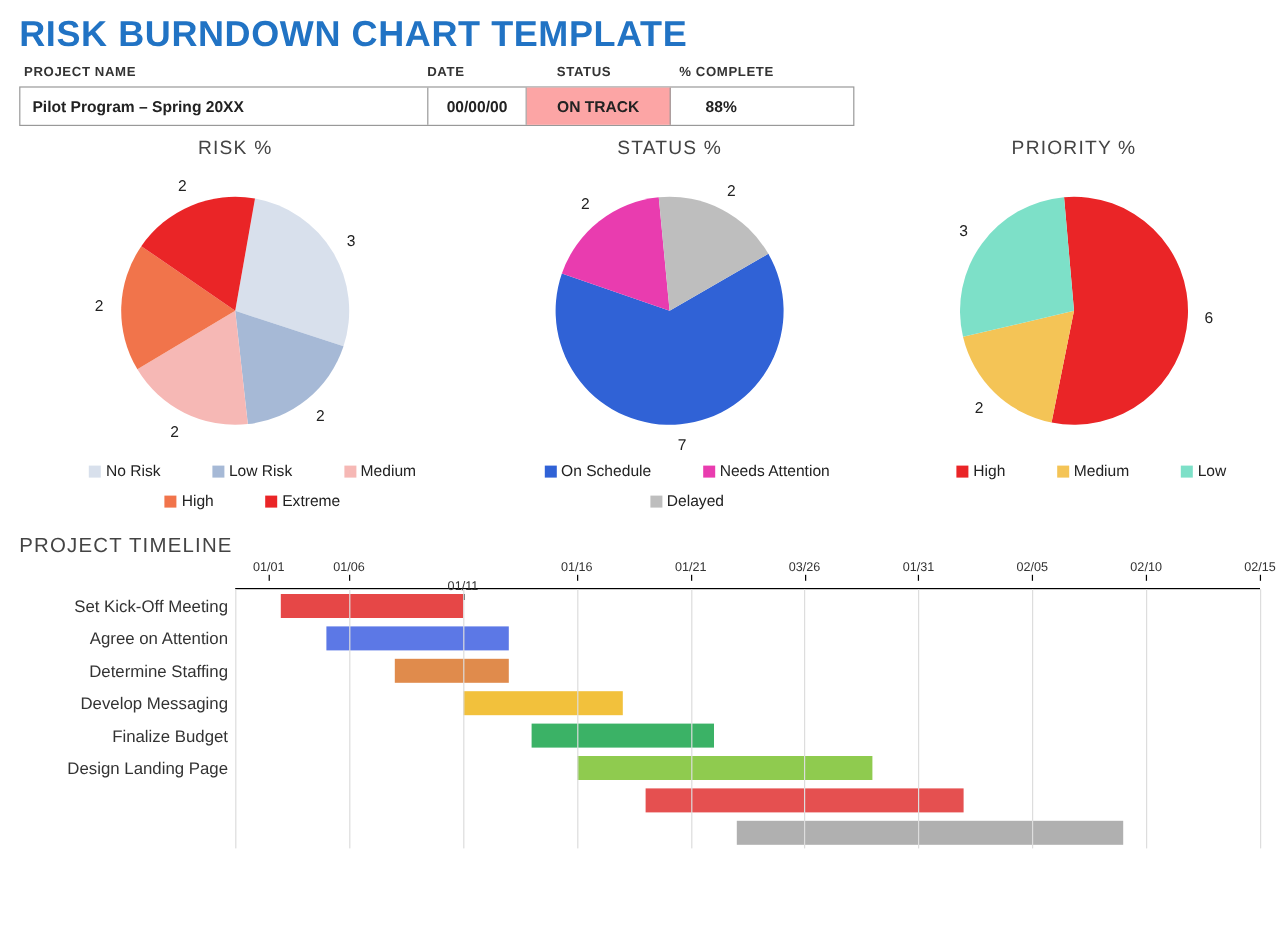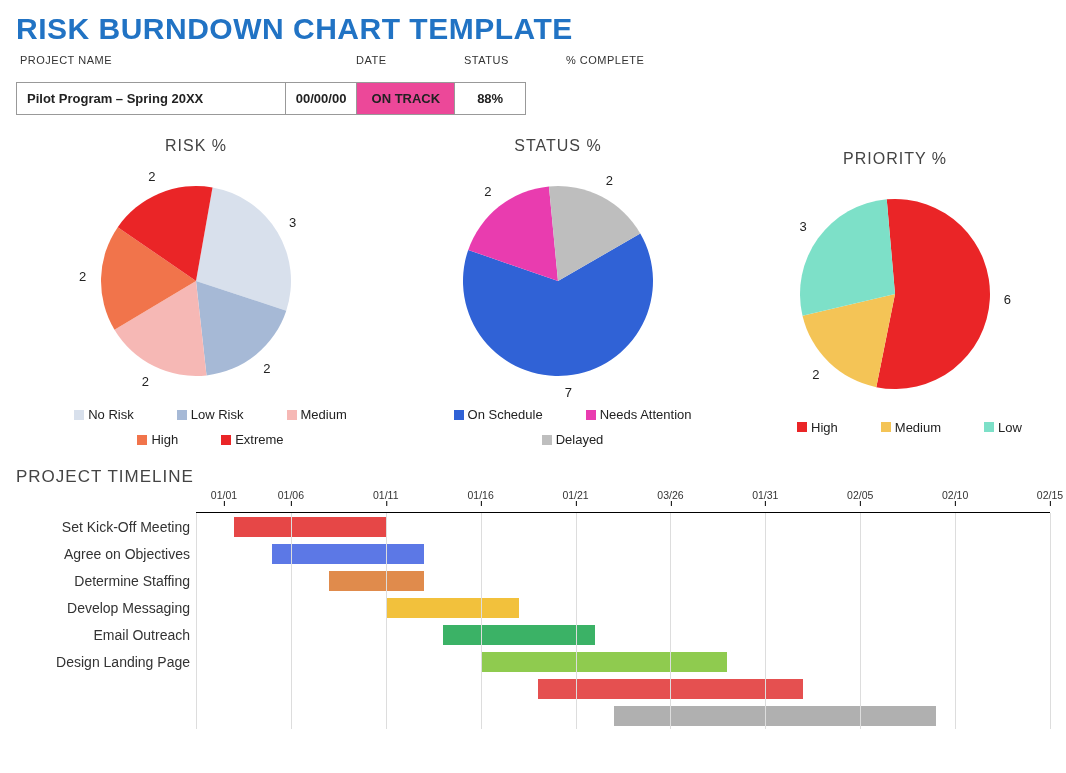--- a/index.html
+++ b/index.html
@@ -1,32 +1,32 @@
 <!DOCTYPE html>
 <html><head>
 <meta charset="utf-8">
 <style>
   * { box-sizing: border-box; }
   html, body { margin: 0; padding: 0; font-family: "Century Gothic", "Avant Garde", sans-serif; color: #222; }
   body { width: 1066px; height: 773px; overflow: hidden; padding: 12px 16px; background: #fff; }
   .title { font-size: 30px; font-weight: 700; letter-spacing: 0.5px; color: #2173C4; margin-bottom: 8px; }
-  .meta-headers { display: flex; font-size: 11px; letter-spacing: 0.5px; color: #333; margin-bottom: 16px; }
+  .meta-headers { display: flex; font-size: 11px; letter-spacing: 0.5px; color: #333; margin-bottom: 6px; font-weight: bold; }
   .meta-headers .h-name { width: 340px; padding-left: 4px; }
   .meta-headers .h-date { width: 84px; }
   .meta-headers .h-status { width: 126px; padding-left: 24px; }
   .meta-headers .h-complete { width: 100px; }
-  .meta-row { display: flex; border: 1px solid #999; width: 510px; }
+  .meta-row { display: flex; border: 1px solid #999; width: 696px; }
   .meta-row > div { padding: 8px 10px; border-right: 1px solid #999; display: flex; align-items: center; justify-content: center; font-size: 13px; font-weight: 600; }
   .meta-row > div:last-child { border-right: none; }
   .meta-row .c-name { width: 340px; justify-content: flex-start; font-weight: 700; }
   .meta-row .c-date { width: 82px; }
-  .meta-row .c-status { width: 120px; background: #ec4899; font-weight: 700; }
+  .meta-row .c-status { width: 120px; background: #fca5a5; font-weight: 700; }
   .meta-row .c-complete { width: 84px; font-weight: 700; }
 
-  .charts-row { display: flex; justify-content: space-between; margin-top: 22px; align-items: center; }
+  .charts-row { display: flex; justify-content: space-between; margin-top: 10px; }
   .pie-card { display: flex; flex-direction: column; align-items: center; }
   .pie-title   { font-size: 16px; letter-spacing: 1px; color: #444; margin-bottom: 6px; font-weight: 400; }
   .pie-wrap { position: relative; width: 310px; height: 240px; }
   .pie-wrap svg { position: absolute; left: 50%; top: 50%; transform: translate(-50%, -50%); }
   .pie-label { position: absolute; font-size: 13px; color: #222; }
   .legend { display: flex; flex-wrap: wrap; gap: 10px 14px; justify-content: center; font-size: 13px; margin-top: 6px; max-width: 360px; }
   .legend-item { display: flex; align-items: center; gap: 4px; padding-left: 29px; }
   .sw { width: 10px; height: 10px; display: inline-block; }
 
   .timeline-title { font-size: 17px; letter-spacing: 1px; color: #444; margin-top: 20px; margin-bottom: 2px; }
@@ -153,31 +153,31 @@
           <span>Low</span>
         </div>
       </div>
   </div>
 </div>
 
 <div class="timeline-title">PROJECT TIMELINE</div>
 <div class="timeline">
   <div class="tl-labels" id="tl-labels">
       <div>Set Kick-Off Meeting</div>
-      <div>Agree on Objectives</div>
+      <div>Agree on Attention</div>
       <div>Determine Staffing</div>
       <div>Develop Messaging</div>
-      <div>Email Outreach</div>
+      <div>Finalize Budget</div>
       <div>Design Landing Page</div>
     </div>
   <div class="tl-chart" id="tl-chart">
     <div class="tl-axis" id="tl-axis">
         <div class="tl-tick" style="left: 0%; margin-left: 28px;">01/01</div>
         <div class="tl-tick" style="left: 11.1111%;">01/06</div>
-        <div class="tl-tick" style="left: 22.2222%;">01/11</div>
+        <div class="tl-tick" style="left: 22.2222%; margin-top: 16px;">01/11</div>
         <div class="tl-tick" style="left: 33.3333%;">01/16</div>
         <div class="tl-tick" style="left: 44.4444%;">01/21</div>
         <div class="tl-tick" style="left: 55.5556%;">03/26</div>
         <div class="tl-tick" style="left: 66.6667%;">01/31</div>
         <div class="tl-tick" style="left: 77.7778%;">02/05</div>
         <div class="tl-tick" style="left: 88.8889%;">02/10</div>
         <div class="tl-tick" style="left: 100%;">02/15</div>
       </div>
     <div class="tl-rows" id="tl-rows">
         <div class="tl-row">

